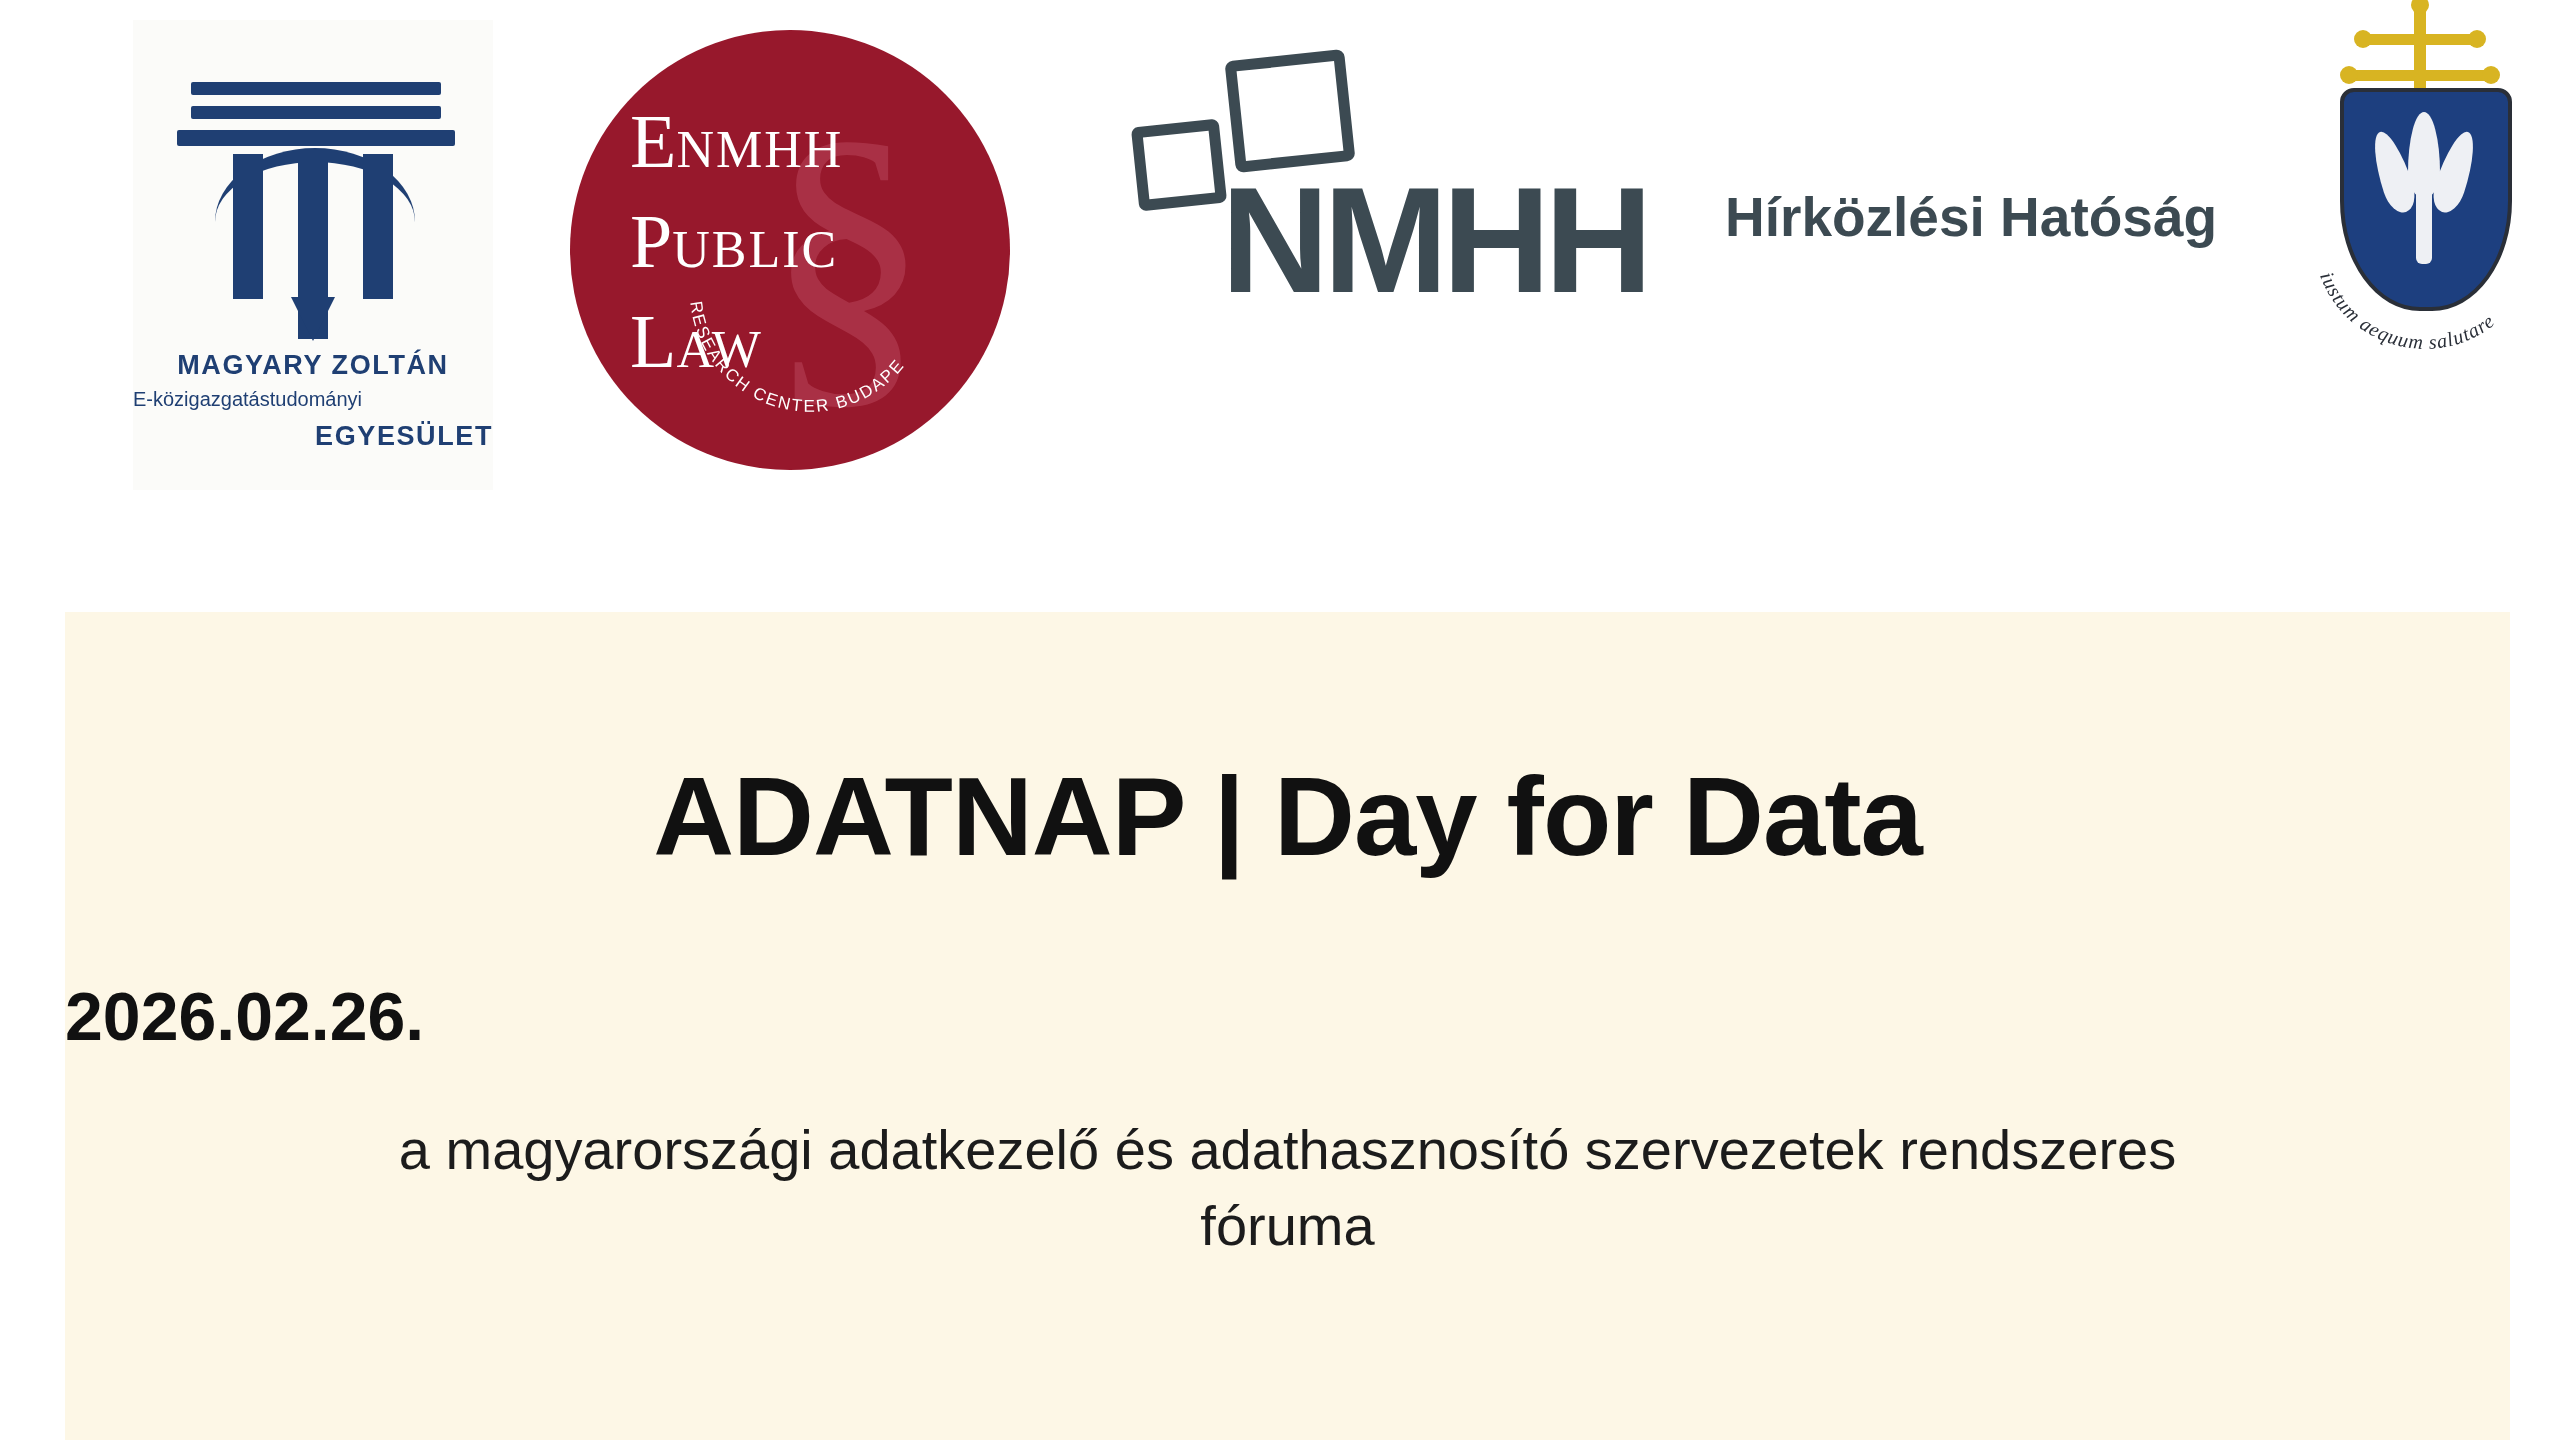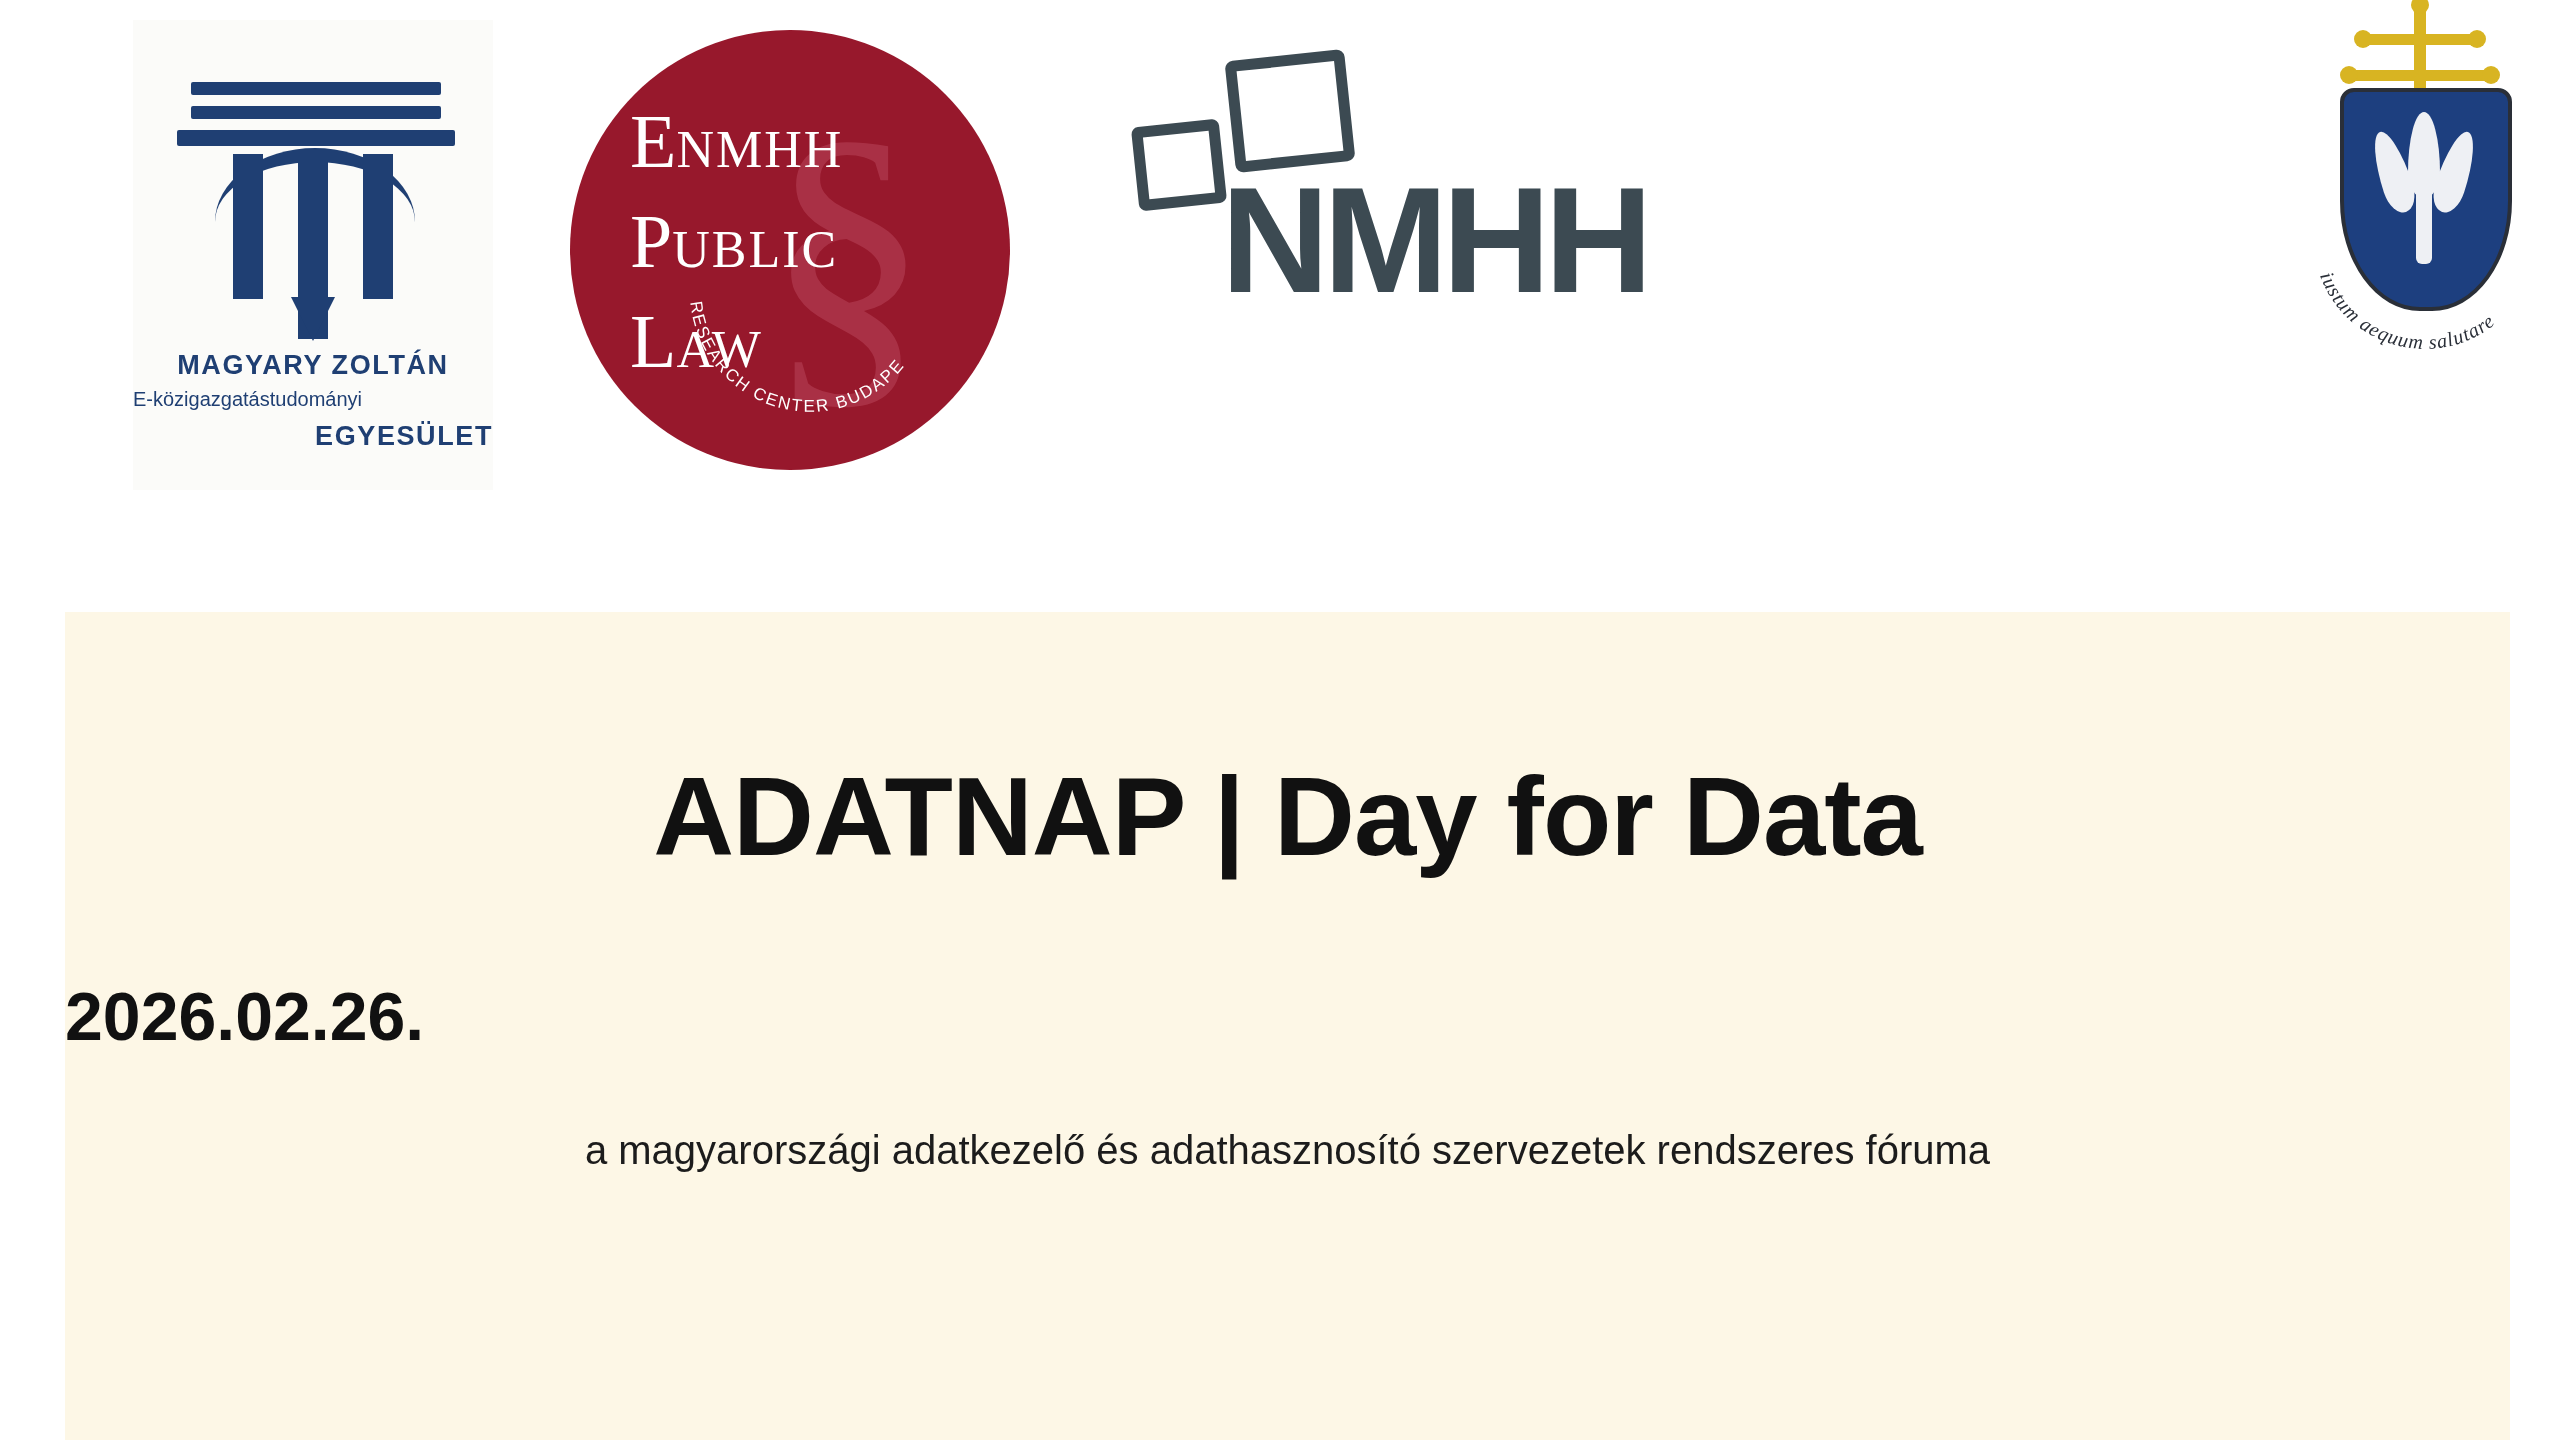--- a/index.html
+++ b/index.html
@@ -299,21 +299,21 @@
     font-size: 68px;
     font-weight: bold;
     color: #111111;
   }
   .card-sub {
     position: absolute;
     left: 280px;
     right: 280px;
     top: 500px;
     text-align: center;
-    font-size: 40px;
+    font-size: 56px;
     color: #1c1c1c;
     line-height: 76px;
   }
 </style>
 </head>
 <body>
 
 <div class="logo-bar">
 
   <div class="logo-magyary">
@@ -354,20 +354,21 @@
         </text>
       </svg>
     </div>
   </div>
 
   <div class="logo-nmhh">
     <div class="nm-sq big"></div>
     <div class="nm-sq small"></div>
     <div class="nm-word">NMHH</div>
     <div class="nm-text">
+      <div>Hírközlési Hatóság</div>
     </div>
   </div>
 
   <div class="logo-arms">
     <div class="ar-cross">
       <div class="v"></div>
       <div class="h1"></div>
       <div class="h2"></div>
       <div class="ar-ball" style="left:19px; top:-12px;"></div>
       <div class="ar-ball" style="left:-38px; top:22px;"></div>

